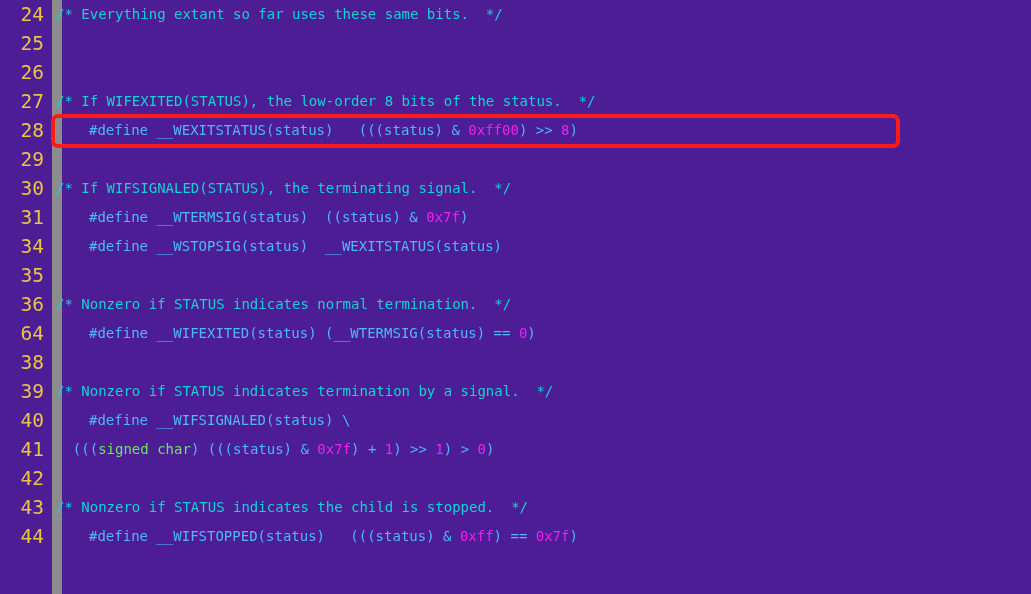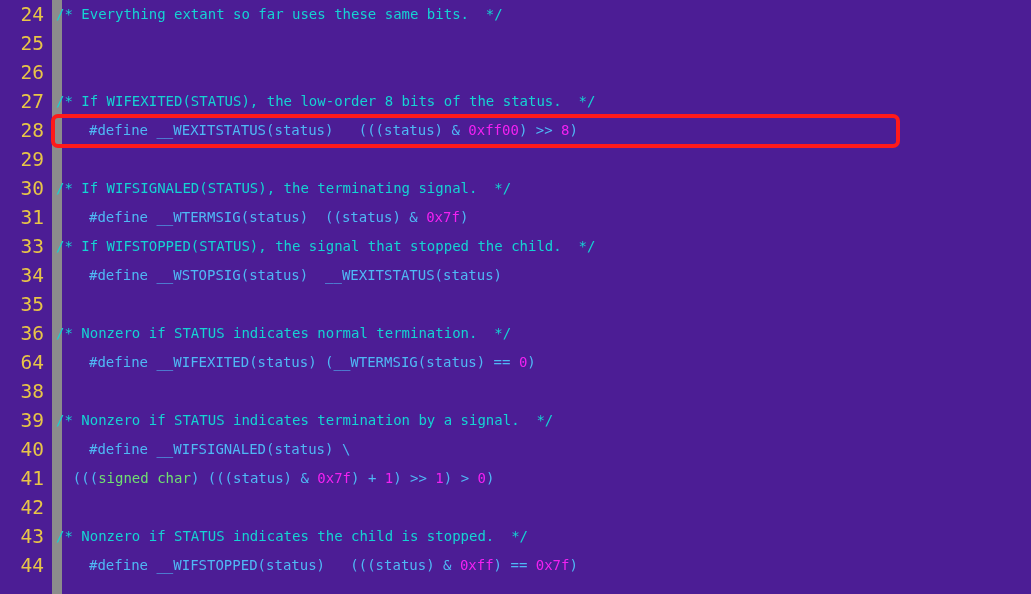--- a/index.html
+++ b/index.html
@@ -92,21 +92,20 @@
 
   <div id="code-area">
       <div class="line"><span class="lineno">24</span><span class="code"><span class="cmt">/* Everything extant so far uses these same bits.  */</span></span></div>
       <div class="line"><span class="lineno">25</span><span class="code"></span></div>
       <div class="line"><span class="lineno">26</span><span class="code"></span></div>
       <div class="line"><span class="lineno">27</span><span class="code"><span class="cmt">/* If WIFEXITED(STATUS), the low-order 8 bits of the status.  */</span></span></div>
       <div class="line"><span class="lineno">28</span><span class="code"><span class="pp">#define</span><span class="plain"> __WEXITSTATUS(status)   (((status) &amp; </span><span class="num">0xff00</span><span class="plain">) &gt;&gt; </span><span class="num">8</span><span class="plain">)</span></span></div>
       <div class="line"><span class="lineno">29</span><span class="code"></span></div>
       <div class="line"><span class="lineno">30</span><span class="code"><span class="cmt">/* If WIFSIGNALED(STATUS), the terminating signal.  */</span></span></div>
       <div class="line"><span class="lineno">31</span><span class="code"><span class="pp">#define</span><span class="plain"> __WTERMSIG(status)  ((status) &amp; </span><span class="num">0x7f</span><span class="plain">)</span></span></div>
-      <div class="line"><span class="lineno">33</span><span class="code"><span class="cmt">/* If WIFSTOPPED(STATUS), the signal that stopped the child.  */</span></span></div>
       <div class="line"><span class="lineno">34</span><span class="code"><span class="pp">#define</span><span class="plain"> __WSTOPSIG(status)  __WEXITSTATUS(status)</span></span></div>
       <div class="line"><span class="lineno">35</span><span class="code"></span></div>
       <div class="line"><span class="lineno">36</span><span class="code"><span class="cmt">/* Nonzero if STATUS indicates normal termination.  */</span></span></div>
       <div class="line"><span class="lineno">64</span><span class="code"><span class="pp">#define</span><span class="plain"> __WIFEXITED(status) (__WTERMSIG(status) == </span><span class="num">0</span><span class="plain">)</span></span></div>
       <div class="line"><span class="lineno">38</span><span class="code"></span></div>
       <div class="line"><span class="lineno">39</span><span class="code"><span class="cmt">/* Nonzero if STATUS indicates termination by a signal.  */</span></span></div>
       <div class="line"><span class="lineno">40</span><span class="code"><span class="pp">#define</span><span class="plain"> __WIFSIGNALED(status) \</span></span></div>
       <div class="line"><span class="lineno">41</span><span class="code"><span class="plain">  (((</span><span class="kw">signed char</span><span class="plain">) (((status) &amp; </span><span class="num">0x7f</span><span class="plain">) + </span><span class="num">1</span><span class="plain">) &gt;&gt; </span><span class="num">1</span><span class="plain">) &gt; </span><span class="num">0</span><span class="plain">)</span></span></div>
       <div class="line"><span class="lineno">42</span><span class="code"></span></div>
       <div class="line"><span class="lineno">43</span><span class="code"><span class="cmt">/* Nonzero if STATUS indicates the child is stopped.  */</span></span></div>

